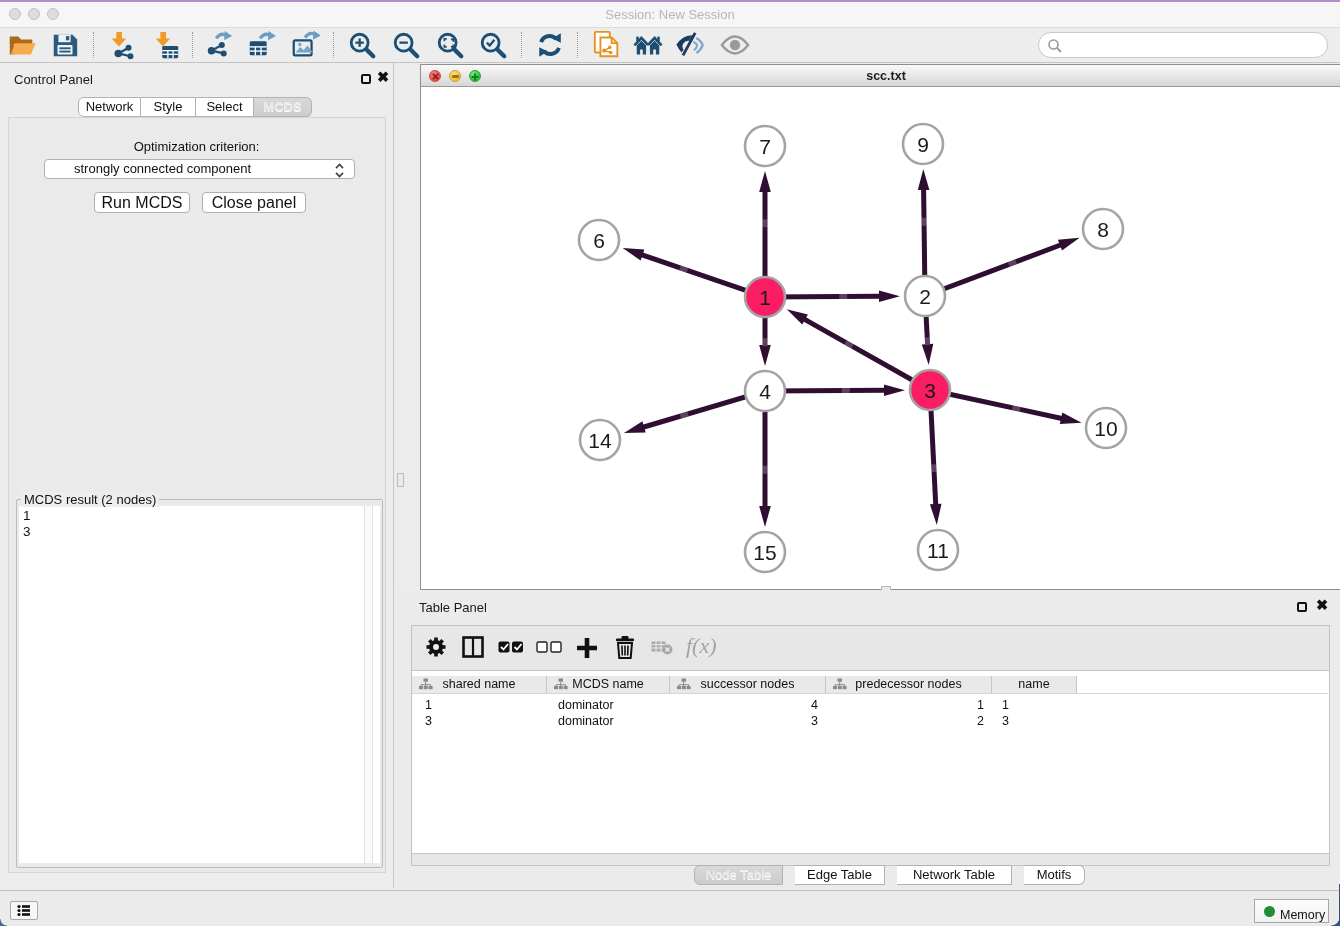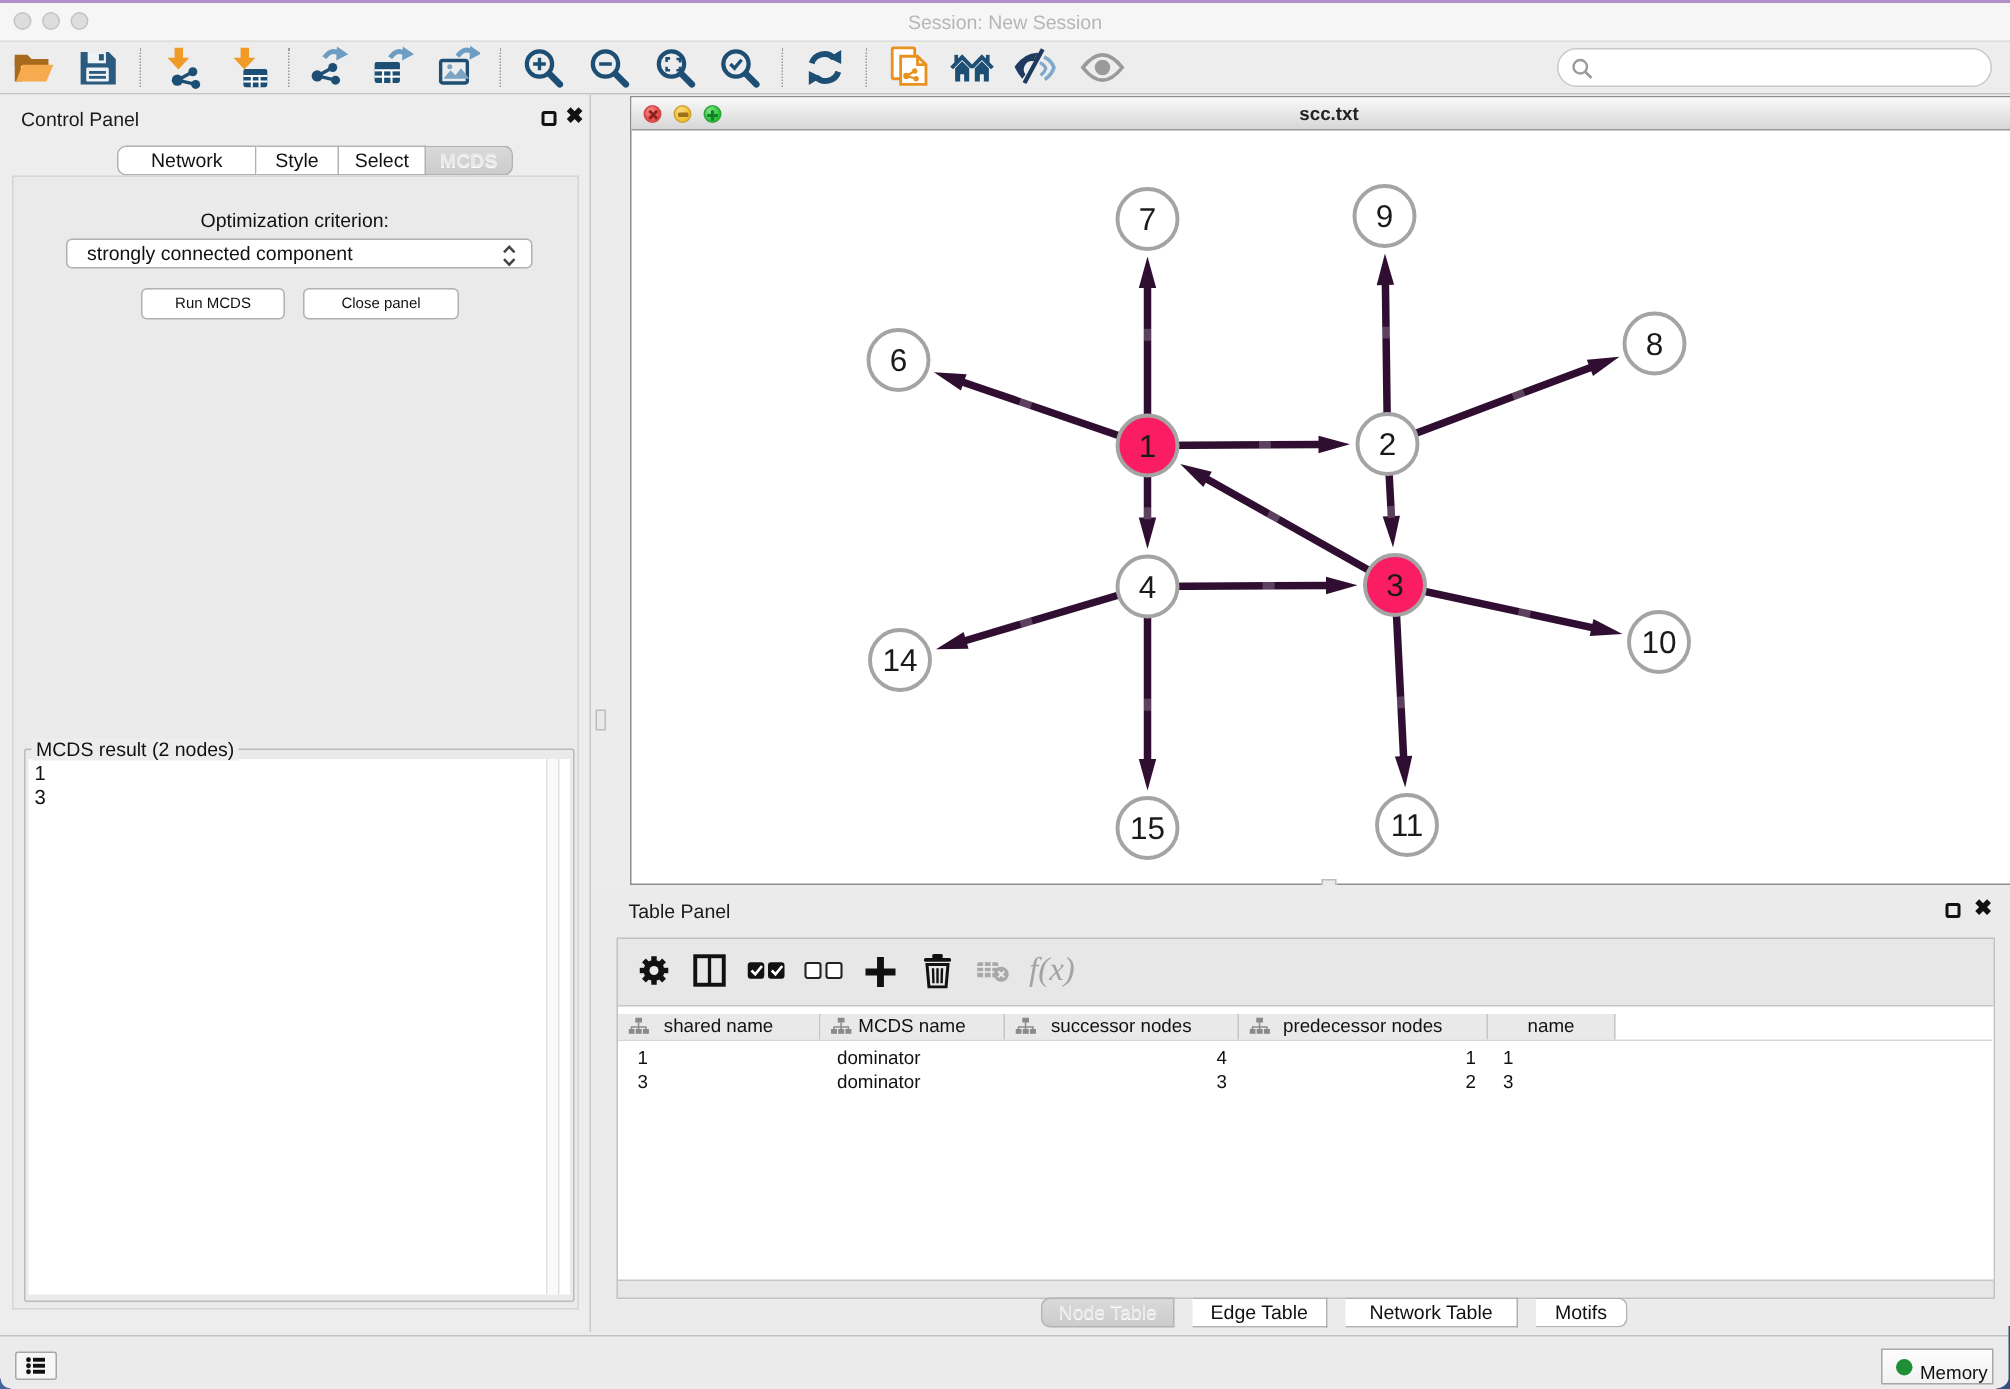--- a/index.html
+++ b/index.html
@@ -18,22 +18,22 @@
 #cpanel .hdr { left:14px; top:9px; font-size:13px; color:#1a1a1a; }
 .sqbtn { position:absolute; width:10px; height:10px; border:2px solid #111; border-radius:2px; }
 .xbtn { position:absolute; font-size:14.5px; font-weight:bold; color:#111; -webkit-font-smoothing:antialiased; }
 .tabgroup { position:absolute; display:flex; height:20px; }
 .tab { border:1px solid #b2b2b2; border-left:none; background:#fff; font-size:13px; color:#111; text-align:center; line-height:18px; }
 .tab.first { border-left:1px solid #b2b2b2; border-radius:6px 0 0 6px; }
 .tab.last { border-radius:0 6px 6px 0; }
 .tab.sel { background:linear-gradient(#d9d9d9,#cccccc); color:#e8e8e8; text-shadow:0 1px 0 #fff; }
 #cpcontent { left:8px; top:54px; width:378px; height:756px; background:#eaeaea; border:1px solid #d5d5d5; }
 #optlabel { width:100%; text-align:center; top:76px; font-size:13px; color:#111; }
-#combo { left:44px; top:96px; width:311px; height:20px; background:#fff; border:1px solid #b0b0b0; border-radius:4px; font-size:13px; color:#111; line-height:18px; padding-left:13px; }
-.btn { position:absolute; height:21px; background:#fff; border:1px solid #b0b0b0; border-radius:4px; font-size:10px; color:#111; text-align:center; line-height:19px; }
+#combo { left:44px; top:96px; width:311px; height:20px; background:#fff; border:1px solid #b0b0b0; border-radius:4px; font-size:13px; color:#111; line-height:18px; padding-left:29px; }
+.btn { position:absolute; height:21px; background:#fff; border:1px solid #b0b0b0; border-radius:4px; font-size:16px; color:#111; text-align:center; line-height:19px; }
 #groupbox { left:16px; top:436px; width:367px; height:369px; border:1px solid #bbb; border-radius:2px; }
 #grouplegend { left:21px; top:429px; font-size:13px; color:#111; background:#ededed; padding:0 3px; }
 #gbwhite { left:19px; top:443px; width:361px; height:357px; background:#fff; }
 #netwin { left:420px; top:64px; width:932px; height:526px; border:1px solid #8e8e8e; background:#fff; }
 #nettitle { left:0; top:0; width:100%; height:22px; background:linear-gradient(#f9f9f9,#d7d7d7); border-bottom:1px solid #999; }
 #nettitle .t { width:100%; text-align:center; top:4px; font-size:12.5px; font-weight:bold; color:#222; }
 #tpanel { left:395px; top:590px; width:945px; height:298px; background:#ebebeb; }
 #tpanel .hdr { left:24px; top:10px; font-size:13px; color:#1a1a1a; }
 #tpinner { left:16px; top:35px; width:919px; height:241px; border:1px solid #c2c2c2; background:#e7e7e7; }
 #tptable { left:17px; top:80px; width:917px; height:184px; background:#fff; border-top:1px solid #c6c6c6; border-bottom:1px solid #c6c6c6; }
@@ -193,21 +193,21 @@
         <circle cx="6.5" cy="6.5" r="4.5" fill="none" stroke="#9a9a9a" stroke-width="1.6"></circle>
         <line x1="10" y1="10" x2="14" y2="14" stroke="#9a9a9a" stroke-width="1.8"></line>
       </svg>
 </div>
 </div>
 <div id="cpanel" class="abs">
   <div class="hdr abs">Control Panel</div>
   <div class="sqbtn" style="left:361px;top:11px;"></div>
   <div class="xbtn" style="left:377px;top:6px;">✖</div>
   <div class="tabgroup" style="left:78px;top:34px;">
-    <div class="tab first" style="width:93px;">Network</div>
+    <div class="tab first" style="width:63px;">Network</div>
     <div class="tab" style="width:55px;">Style</div>
     <div class="tab" style="width:58px;">Select</div>
     <div class="tab last sel" style="width:58px;font-weight:bold;">MCDS</div>
   </div>
   <div id="cpcontent" class="abs"></div>
   <div id="optlabel" class="abs">Optimization criterion:</div>
   <div id="combo" class="abs">strongly connected component
     <svg class="abs" style="right:9px;top:2.5px;" width="11" height="15" viewBox="0 0 11 15">
         <path d="M2 5.2 L5.5 1.5 L9 5.2 M2 9.8 L5.5 13.5 L9 9.8" fill="none" stroke="#444" stroke-width="1.7"></path>
       </svg>

